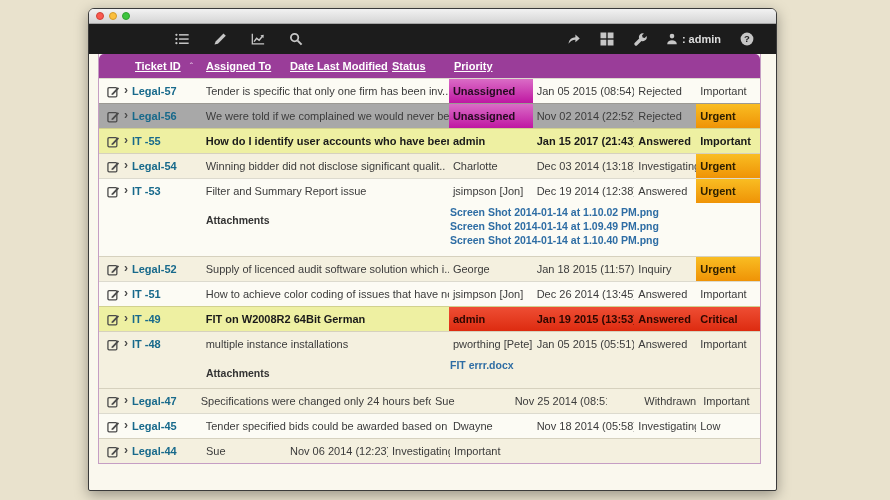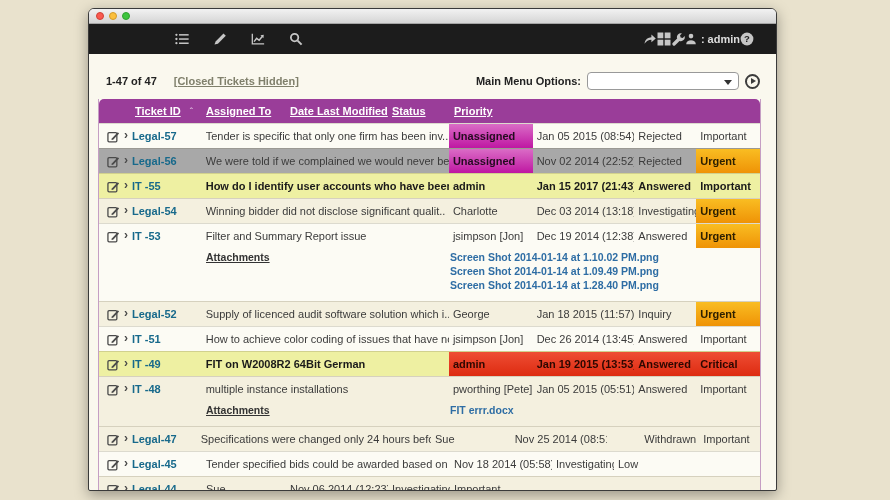--- a/index.html
+++ b/index.html
@@ -19,21 +19,21 @@
     padding-left:7px; gap:5px;
   }
   .light { width:8px; height:8px; border-radius:50%; cursor:pointer; }
   .light.red    { background:#fa5a50; border:1px solid #cf4036; }
   .light.yellow { background:#fbbf3d; border:1px solid #d29a2b; }
   .light.green  { background:#3ec43e; border:1px solid #2fa12f; }
   .navbar {
     height:30px; background:#1c1c1c; display:flex; align-items:center;
   }
   .nav-left  { display:flex; gap:24px; margin-left:86px; align-items:center; }
-  .nav-right { display:flex; margin-left:auto; margin-right:22px; align-items:center; }
+  .nav-right { display:flex; gap:19px; margin-left:auto; margin-right:22px; align-items:center; }
   .nav-icon { width:14px; height:14px; display:block; cursor:pointer; }
   .user-chip { display:flex; align-items:center; gap:4px; cursor:pointer; }
   .user-label { font-size:11px; font-weight:bold; color:#dedede; }
   .toolbar {
     display:flex; align-items:center; justify-content:space-between;
     padding:18px 16px 9px 17px; font-size:11px; height:45px;
   }
   .tb-left { display:flex; align-items:center; gap:17px; }
   .ticket-count { font-weight:bold; color:#222; }
   .closed-link { color:#80806c; font-weight:bold; text-decoration:underline; cursor:pointer; }
@@ -83,21 +83,21 @@
   .cell.tcell { padding-left:8px; gap:4px; }
   .chev { color:#4a4a4a; font-size:12px; font-weight:bold; line-height:1; margin-top:-2px; }
   .tid { color:#17698b; font-weight:bold; }
   .hl-magenta { background:linear-gradient(#da6cc6,#bf17a2); font-weight:bold; color:#240b20; }
   .hl-orange  { background:linear-gradient(#f9bd22,#ef9306); font-weight:bold; color:#2e2000; }
   .hl-red     { background:linear-gradient(#ee4e34,#dd2b10); font-weight:bold; color:#2d0700; }
   .attach { display:flex; font-size:10.5px; padding:2px 0 9px 0; }
   .attach-spacer { width:103px; flex:none; }
   .attach-label {
     width:248px; flex:none; padding:1px 4px 0 4px; align-self:flex-start;
-    color:#333; font-weight:bold; text-decoration:underline; cursor:pointer;
+    color:#333; font-weight:bold; cursor:pointer;margin-top:8px;
   }
   .attach-files { display:flex; flex-direction:column; }
   .file-link { color:#2e6da4; font-weight:bold; line-height:14px; cursor:pointer; white-space:nowrap; }
 </style>
 </head>
 <body>
 
 <div class="window">
   <div class="titlebar">
     <span class="light red"></span>
@@ -152,36 +152,20 @@
         </svg>
         <span class="user-label">: admin</span>
       </span>
       <svg class="nav-icon" viewBox="0 0 14 14">
         <circle cx="7" cy="7" r="6.4" fill="#c6c6c6"></circle>
         <text x="7" y="10.2" font-size="9.5" font-weight="bold" text-anchor="middle" fill="#1c1c1c" font-family="Liberation Sans, sans-serif">?</text>
       </svg>
     </div>
   </div>
 
-  <div class="toolbar">
-    <div class="tb-left">
-      <span class="ticket-count">1-47 of 47</span>
-      <span class="closed-link">[Closed Tickets Hidden]</span>
-    </div>
-    <div class="tb-right">
-      <span class="menu-label">Main Menu Options:</span>
-      <div class="menu-select">
-        <span></span>
-        <span class="caret"></span>
-      </div>
-      <span class="go-btn">
-          <span class="tri"></span>
-        </span>
-    </div>
-  </div>
 
   <div class="table">
     <div class="thead">
         <div style="display: flex; align-items: center; width: 103px; padding-left: 25px;">
           <div class="th" style="width: auto;">Ticket ID</div>
           <span class="sort-ind">ˆ</span>
         </div>
         <div class="th" style="width: 84px;">Assigned To</div>
         <div class="th" style="width: 102px;">Date Last Modified</div>
         <div class="th" style="width: 62px;">Status</div>
@@ -281,21 +265,21 @@
             <div class="cell" style="width: 102px;">Dec 19 2014 (12:38)</div>
             <div class="cell" style="width: 62px;">Answered</div>
             <div class="cell hl-orange" style="width: 64px;">Urgent</div>
           </div>
           <div class="attach">
             <div class="attach-spacer"></div>
             <div class="attach-label">Attachments</div>
             <div class="attach-files">
               <span class="file-link">Screen Shot 2014-01-14 at 1.10.02 PM.png</span>
               <span class="file-link">Screen Shot 2014-01-14 at 1.09.49 PM.png</span>
-              <span class="file-link">Screen Shot 2014-01-14 at 1.28.40 PM.png</span>
+              <span class="file-link">Screen Shot 2014-01-14 at 1.10.40 PM.png</span>
             </div>
           </div>
         </div>
         <div class="rowgroup bg-cream">
           <div class="row">
             <div class="cell tcell" style="width: 103px;">
               <span>
                 <svg viewBox="0 0 14 14" width="13" height="13" style="display:block">
                   <rect x="1" y="2.8" width="9.6" height="10" rx="1.2" fill="none" stroke="#4a4a4a" stroke-width="1.4"></rect>
                   <path d="M5.2 9.2 L11.6 2.4 L13 3.8 L6.6 10.4 L4.8 10.8 Z" fill="#4a4a4a"></path>
@@ -400,20 +384,21 @@
               <span>
                 <svg viewBox="0 0 14 14" width="13" height="13" style="display:block">
                   <rect x="1" y="2.8" width="9.6" height="10" rx="1.2" fill="none" stroke="#4a4a4a" stroke-width="1.4"></rect>
                   <path d="M5.2 9.2 L11.6 2.4 L13 3.8 L6.6 10.4 L4.8 10.8 Z" fill="#4a4a4a"></path>
                 </svg>
               </span>
               <span class="chev">›</span>
               <span class="tid">Legal-45</span>
             </div>
             <div class="cell" style="width: 248px;">Tender specified bids could be awarded based on ho..</div>
+            <div class="cell" style="width: 84px;">Dwayne</div>
             <div class="cell" style="width: 102px;">Nov 18 2014 (05:58)</div>
             <div class="cell" style="width: 62px;">Investigating</div>
             <div class="cell" style="width: 64px;">Low</div>
           </div>
         </div>
         <div class="rowgroup bg-cream">
           <div class="row">
             <div class="cell tcell" style="width: 103px;">
               <span>
                 <svg viewBox="0 0 14 14" width="13" height="13" style="display:block">

